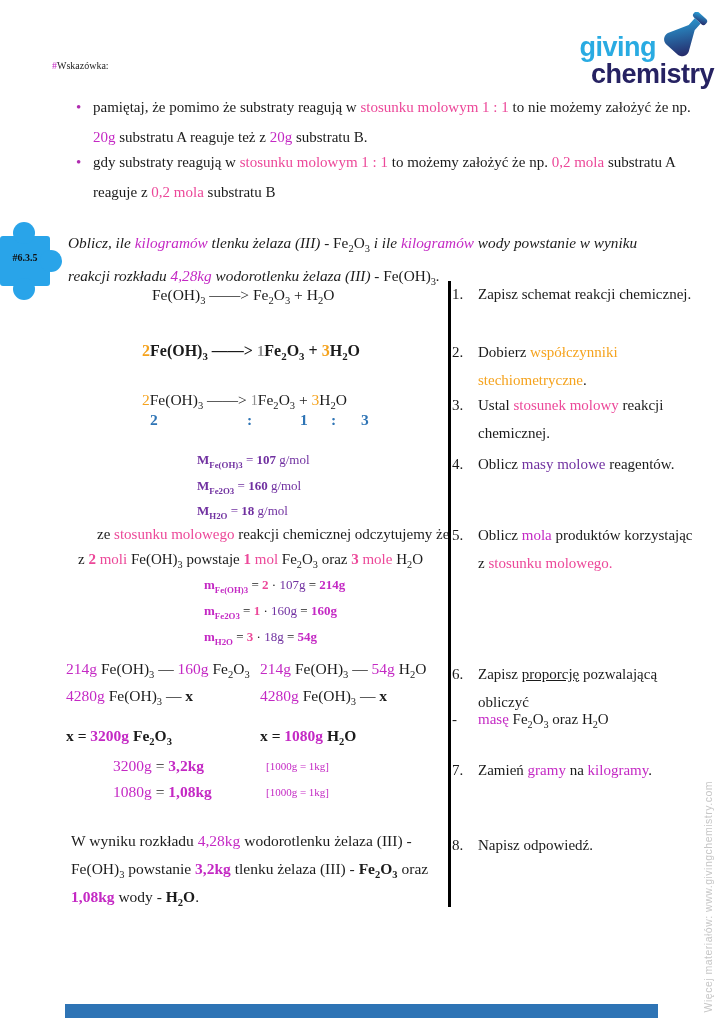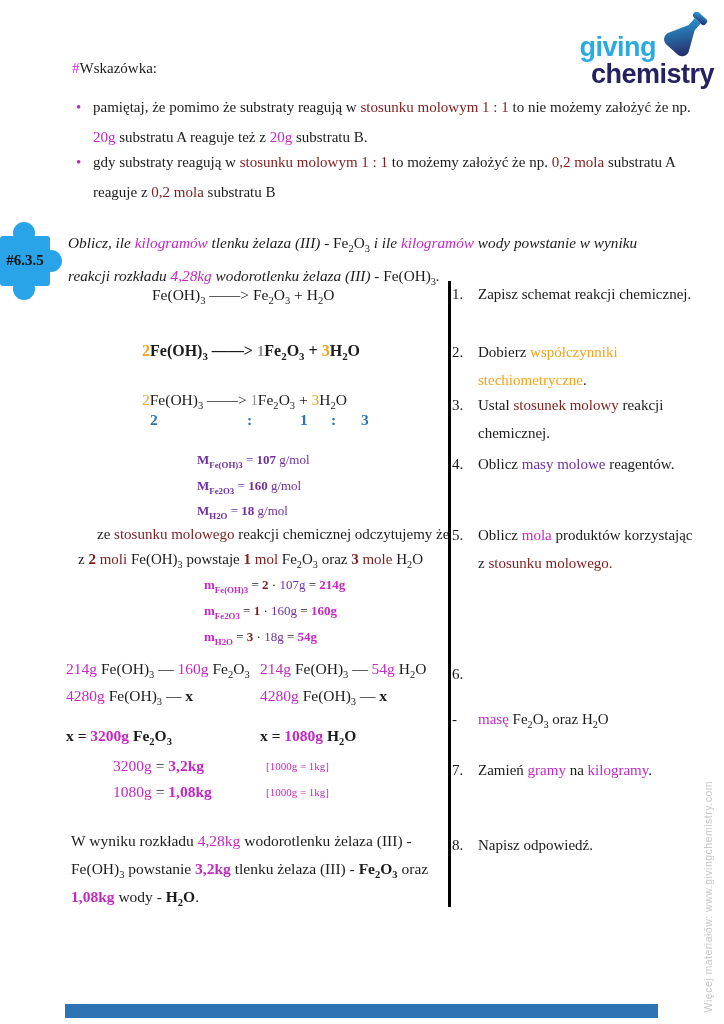--- a/index.html
+++ b/index.html
@@ -1,42 +1,42 @@
 <!DOCTYPE html>
 <html><head>
 <meta charset="utf-8">
 <style>
   html,body{margin:0;padding:0;background:#ffffff;}
   .page{position:relative;width:724px;height:1024px;background:#ffffff;overflow:hidden;
         font-family:"Liberation Serif",serif;color:#1b1b1b;font-size:15px;}
   .abs{position:absolute;}
   
-  .blue{color:#7f1d1d;}
+  .blue{color:#ec4899;}
   .magenta{color:#C429C4;}
   .purple{color:#7030A0;}
   .orange{color:#F5A31E;}
   .gray{color:#8F8F8F;font-size:.92em;}
   .b{font-weight:bold;}
   .u{text-decoration:underline;}
   .roman{font-style:normal;}
   sub{font-size:.68em;line-height:0;}
   
   .logo{position:absolute;top:12px;right:10px;text-align:right;
         font-family:"Liberation Sans",sans-serif;font-weight:bold;letter-spacing:-0.5px;}
   .logo-row1{display:flex;align-items:flex-end;justify-content:flex-end;}
   .giving{color:#29ABE2;font-size:27px;line-height:1;}
   .chemistry{color:#262262;font-size:27px;line-height:1;display:block;margin-top:0px;}
   
-  .hint-title{left:72px;top:60px;font-size:15px;text-align:center;}
+  .hint-title{left:52px;top:60px;font-size:10px;text-align:center;}
   .bullet-item{left:76px;width:622px;line-height:30px;padding-left:17px;}
   .bullet-dot{position:absolute;left:0;top:0;color:#B02BB0;}
   
   .badge-wrap{left:0;top:218px;width:66px;height:90px;}
   .badge-num{position:absolute;left:0;top:34px;width:50px;text-align:center;
-             font-weight:bold;font-size:15px;color:#101010;}
+             font-weight:bold;font-size:10px;color:#101010;}
   .problem{left:68px;top:226px;width:600px;line-height:33px;font-style:italic;font-size:15.3px;}
   
   .eq{font-size:15.5px;white-space:nowrap;}
   .eq-b{font-size:16px;font-weight:bold;white-space:nowrap;}
   .ratio-wrap{left:150px;top:411px;width:230px;height:20px;font-weight:bold;color:#2E74B5;font-size:15.5px;}
   .ratio-wrap span{position:absolute;top:0;}
   .mline{font-size:13px;line-height:25.5px;white-space:nowrap;}
   .sentence{font-size:15px;white-space:nowrap;}
   .prop{font-size:15.5px;white-space:nowrap;}
   .conv-note{font-size:11px;}
@@ -162,20 +162,21 @@
   <div class="abs step" style="top:450px">
     <span class="step-num">4.</span>
     <span class="step-text"><span>Oblicz </span><span class="purple">masy molowe</span><span> reagentów.</span></span>
   </div>
   <div class="abs step" style="top:521px">
     <span class="step-num">5.</span>
     <span class="step-text"><span>Oblicz </span><span class="magenta">mola</span><span> produktów korzystając z </span><span class="blue">stosunku molowego.</span></span>
   </div>
   <div class="abs step" style="top:660px">
     <span class="step-num">6.</span>
+    <span class="step-text"><span>Zapisz </span><span class="u">proporcję</span><span> pozwalającą obliczyć</span></span>
   </div>
   <div class="abs step-sub" style="top:705px">
     <span class="step-num">-</span>
     <span class="step-text"><span class="magenta">masę </span><span>Fe</span><sub>2</sub><span>O</span><sub>3</sub><span> oraz H</span><sub>2</sub><span>O</span></span>
   </div>
   <div class="abs step" style="top:756px">
     <span class="step-num">7.</span>
     <span class="step-text"><span>Zamień </span><span class="magenta">gramy</span><span> na </span><span class="magenta">kilogramy</span><span>.</span></span>
   </div>
   <div class="abs step" style="top:831px">

